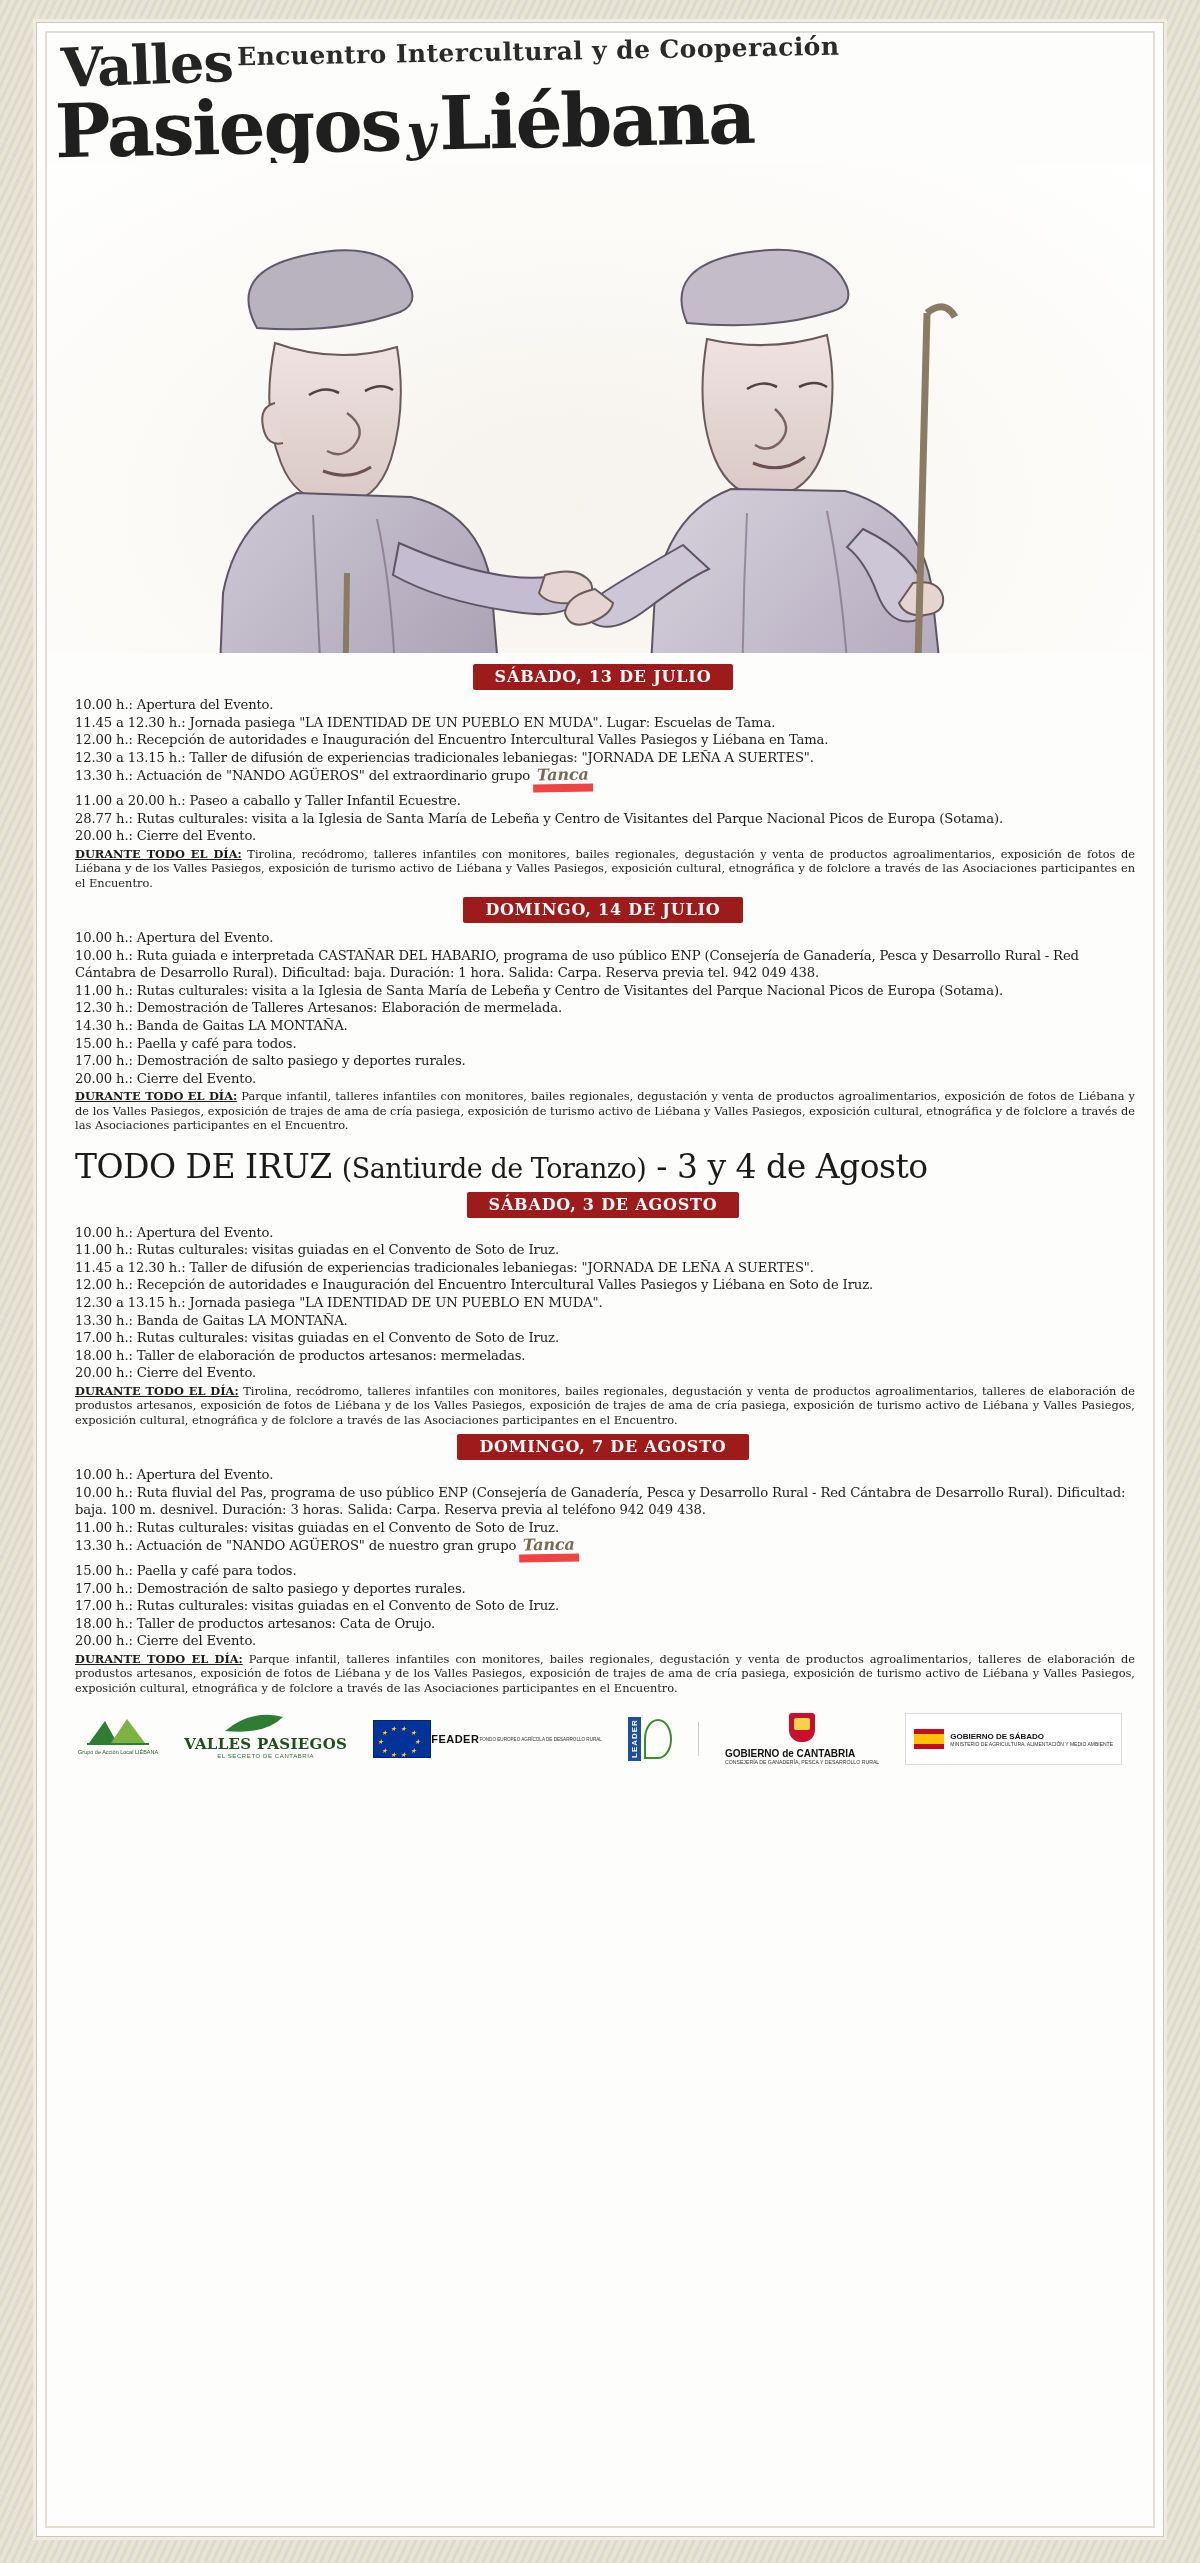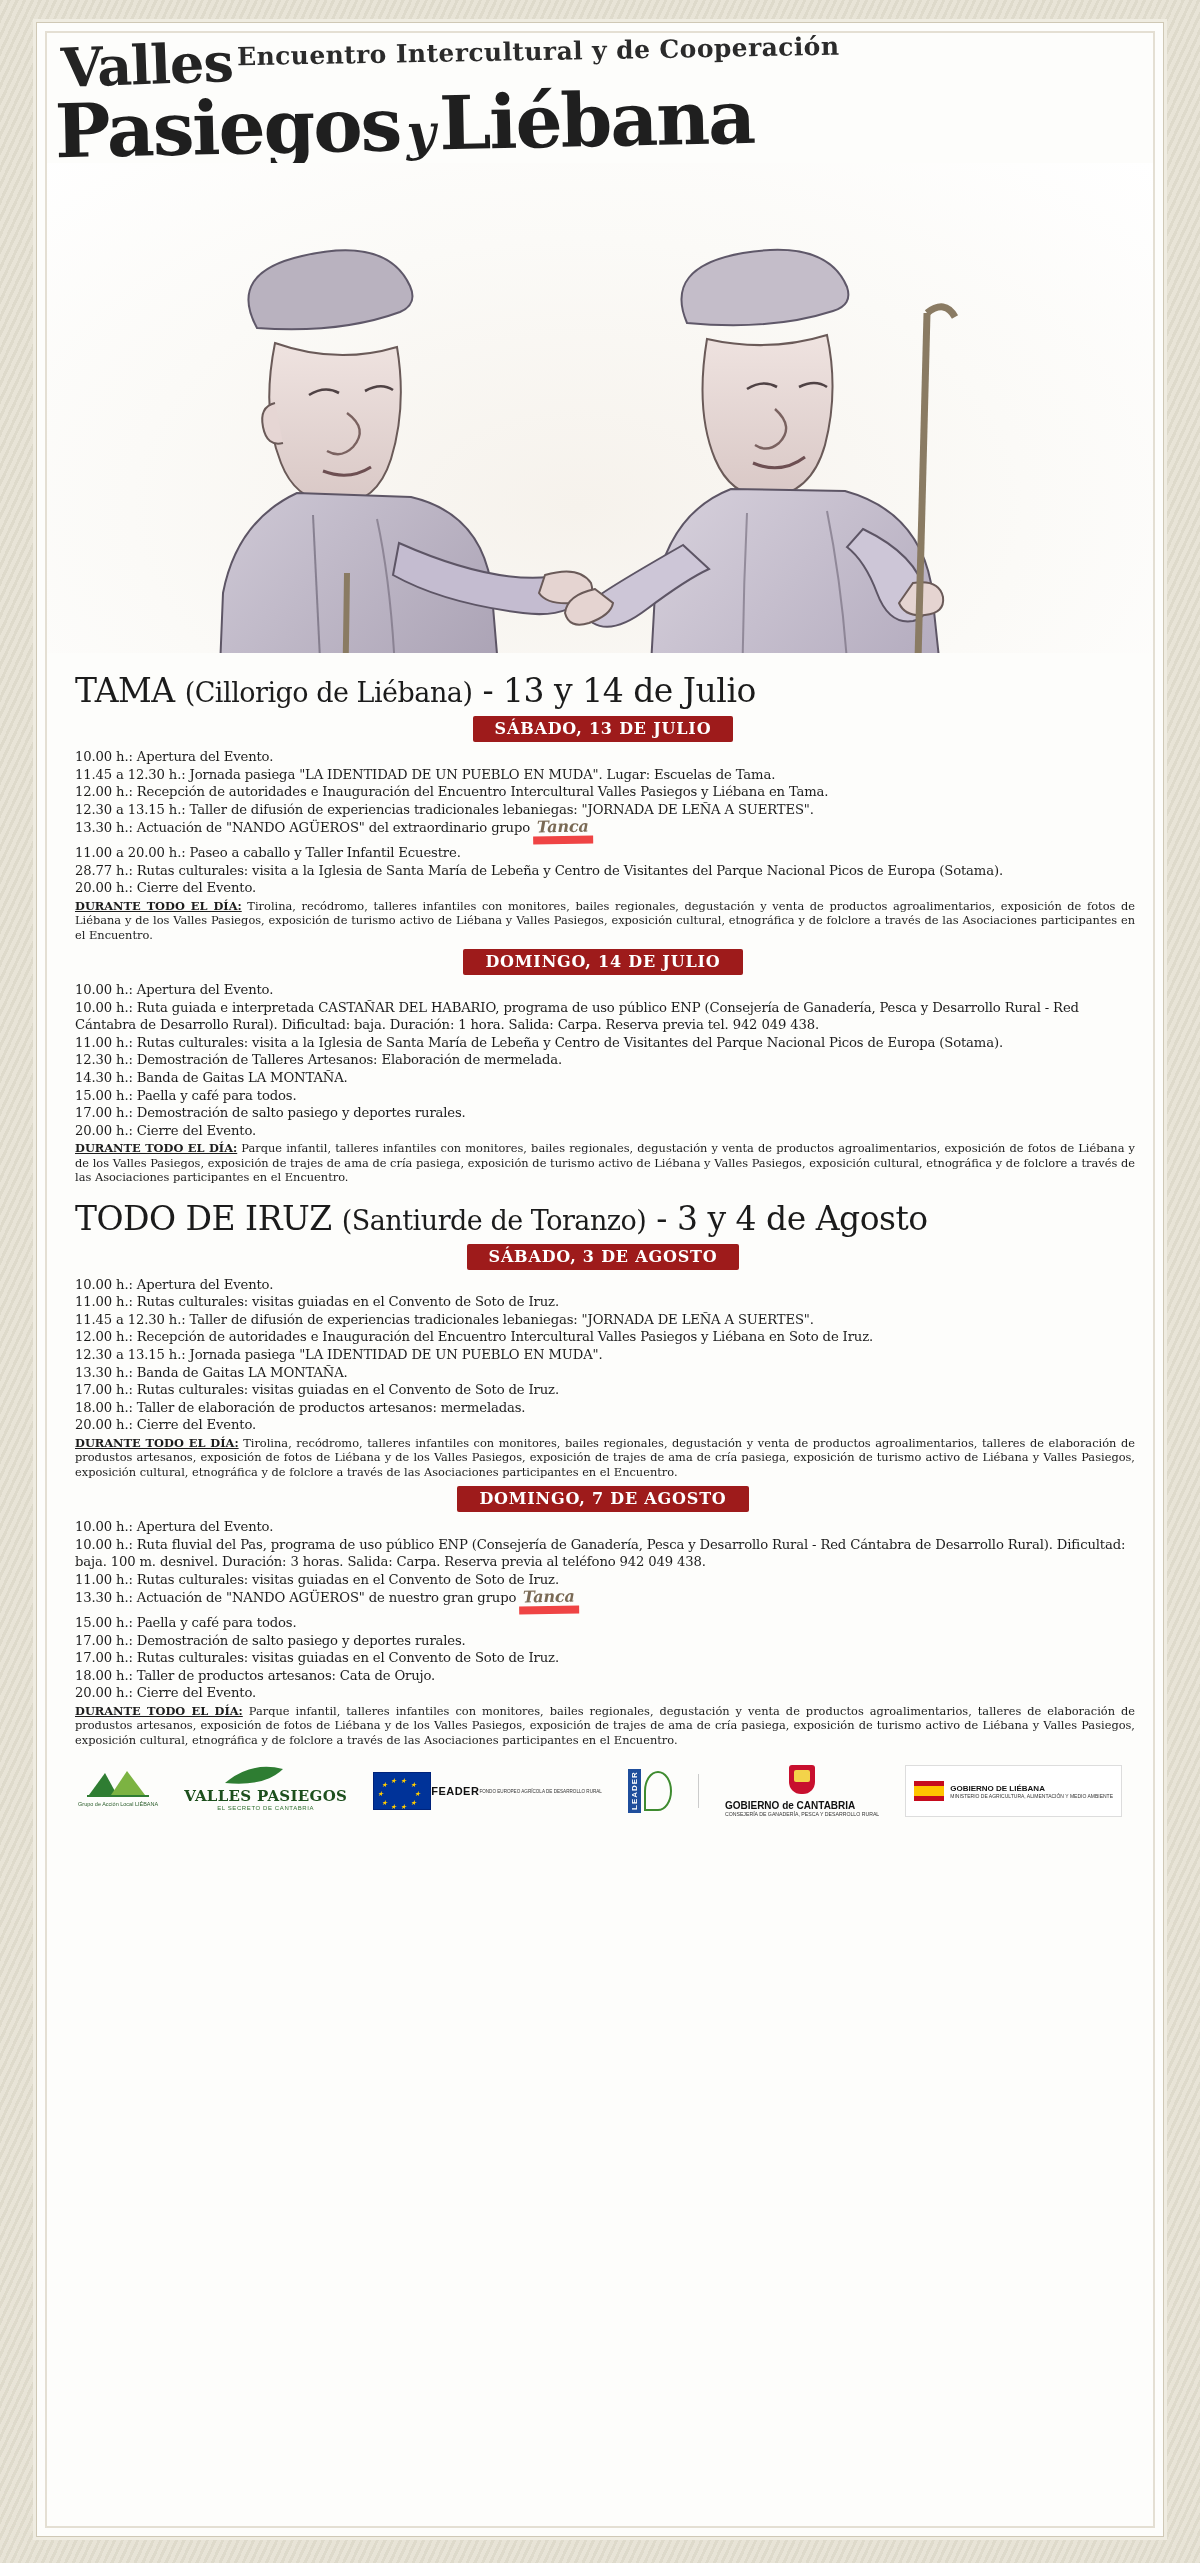--- a/index.html
+++ b/index.html
@@ -278,25 +278,20 @@
           <path d="M880 150 l-14 540" fill="none" stroke="#8a7b63" stroke-width="7"></path>
           <path d="M880 150 q18 -14 28 4" fill="none" stroke="#8a7b63" stroke-width="7"></path>
         </g>
 
         <path d="M120 690 q400 -26 880 4" fill="none" stroke="#cfc6c4" stroke-width="3" opacity=".6"></path>
       </svg>
     </div>
 
     <div class="program">
 
-      <div class="place-title">
-        <span>TAMA</span>
-        <span class="paren">(Cillorigo de Liébana)</span>
-        <span>- 13 y 14 de Julio</span>
-      </div>
 
       <div class="daybar-wrap">
         <span class="daybar">SÁBADO, 13 DE JULIO</span>
       </div>
       <ul class="lines">
         <li>10.00 h.: Apertura del Evento.</li>
         <li>11.45 a 12.30 h.: Jornada pasiega "LA IDENTIDAD DE UN PUEBLO EN MUDA". Lugar: Escuelas de Tama.</li>
         <li>12.00 h.: Recepción de autoridades e Inauguración del Encuentro Intercultural Valles Pasiegos y Liébana en Tama.</li>
         <li>12.30 a 13.15 h.: Taller de difusión de experiencias tradicionales lebaniegas: "JORNADA DE LEÑA A SUERTES".</li>
         <li><span>13.30 h.: Actuación de "NANDO AGÜEROS" del extraordinario grupo</span><span class="tanca">Tanca</span></li>
@@ -407,21 +402,21 @@
         <div class="gob-shield"></div>
         <div>
           <div class="nm">GOBIERNO de CANTABRIA</div>
           <div class="sub">CONSEJERÍA DE GANADERÍA, PESCA Y DESARROLLO RURAL</div>
         </div>
       </div>
 
       <div class="logo l-minist">
         <div class="esp-flag"></div>
         <div>
-          <div class="nm">GOBIERNO DE LIÉBANA</div>
+          <div class="nm">GOBIERNO DE SÁBADO</div>
           <div class="sub">MINISTERIO DE AGRICULTURA, ALIMENTACIÓN Y MEDIO AMBIENTE</div>
         </div>
       </div>
 
     </div>
 
   </div>
 </div>
 
 </body></html>

